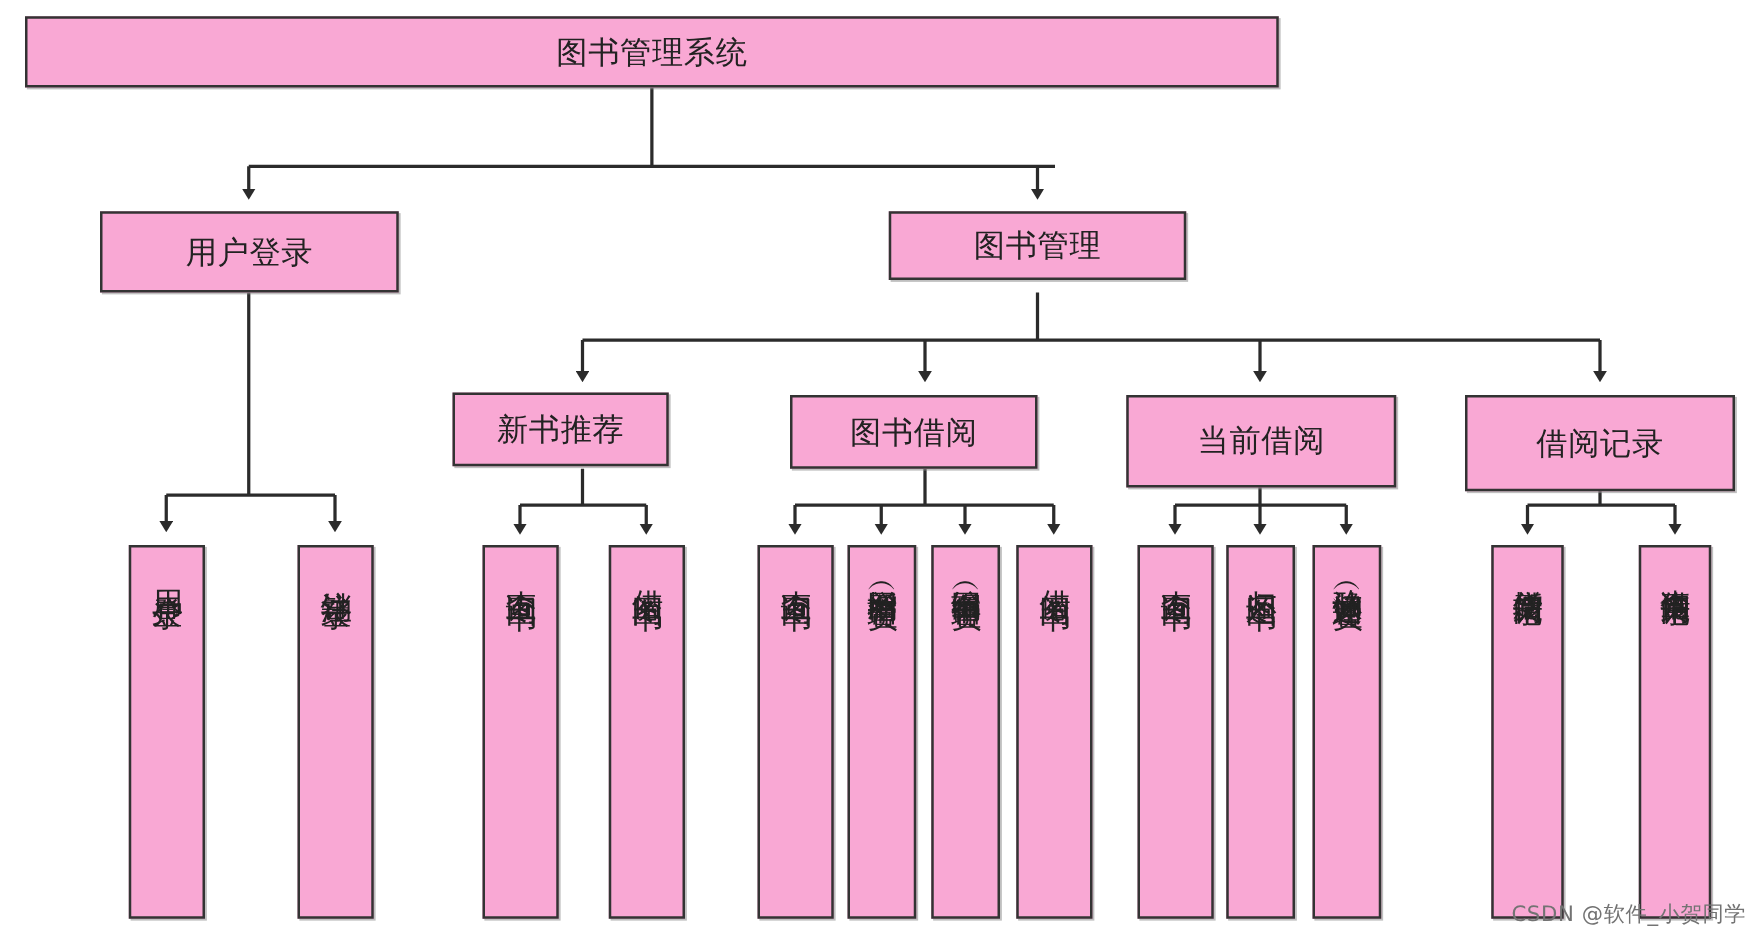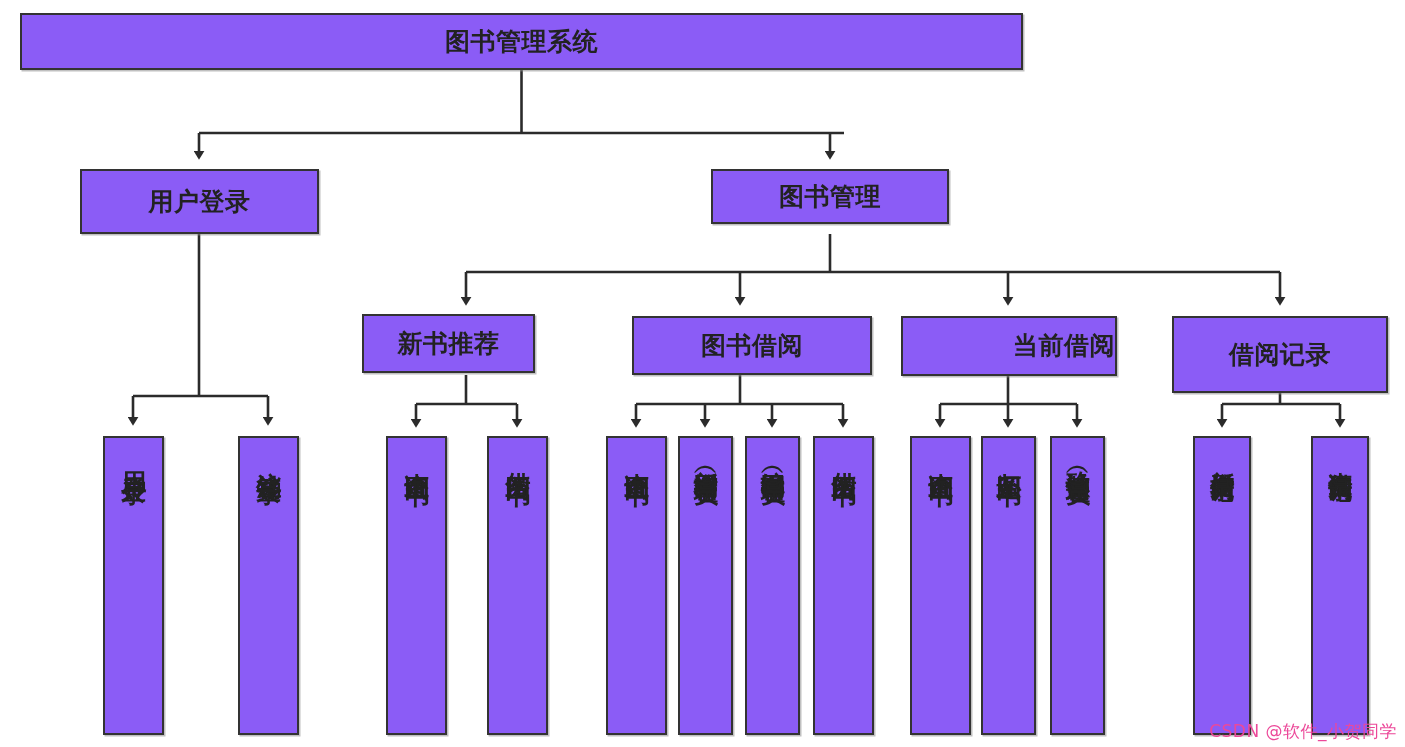--- a/index.html
+++ b/index.html
@@ -22,26 +22,25 @@
     left: 0;
     top: 0;
     width: 1405px;
     height: 747px;
     pointer-events: none;
   }
   .node {
     position: absolute;
     box-sizing: border-box;
     border: 2.5px solid #333333;
-    background: #8b5cf6;
+    background: #f9a8d4;
     display: flex;
     align-items: center;
     justify-content: center;
     box-shadow: 1.5px 1.5px 0 0 rgba(140,140,140,0.55);
-    font-weight: bold;
   }
   .node .label {
     color: #222222;
     letter-spacing: 0.5px;
     white-space: nowrap;
   }
   .node.horiz .label {
     font-size: 25px;
     line-height: 1.1;
   }
@@ -60,21 +59,21 @@
   }
   .node.vert.narrow .label {
     font-size: 24px;
     letter-spacing: 1.5px;
   }
   #watermark {
     position: absolute;
     right: 8px;
     bottom: 4px;
     font-size: 17px;
-    color: #ec4899;
+    color: #737373;
     letter-spacing: 0.5px;
     white-space: nowrap;
     font-family: "DejaVu Sans", "Liberation Sans", sans-serif;
   }
 </style>
 </head>
 <body>
 
 <div id="canvas">
 
@@ -135,24 +134,24 @@
   <div class="node horiz" style="left:80px; top:169px; width:239px; height:65px;">
     <span class="label">用户登录</span>
   </div>
   <div class="node horiz" style="left:711px; top:169px; width:238px; height:55px;">
     <span class="label">图书管理</span>
   </div>
 
   <div class="node horiz" style="left:362px; top:314px; width:173px; height:59px;">
     <span class="label">新书推荐</span>
   </div>
-  <div class="node horiz" style="left:632px; top:316px; width:240px; height:59px;">
+  <div class="node horiz" style="left:632px; top:316px; width:198px; height:59px;">
     <span class="label">图书借阅</span>
   </div>
-  <div class="node horiz" style="left:901px; top:316px; width:216px; height:60px;justify-content:flex-end;">
+  <div class="node horiz" style="left:901px; top:316px; width:216px; height:74px;">
     <span class="label">当前借阅</span>
   </div>
   <div class="node horiz" style="left:1172px; top:316px; width:216px; height:77px;">
     <span class="label">借阅记录</span>
   </div>
 
   <div class="node vert" style="left:103px; top:436px; width:61px; height:299px;">
     <span class="label">用户登录</span>
   </div>
   <div class="node vert" style="left:238px; top:436px; width:61px; height:299px;">

